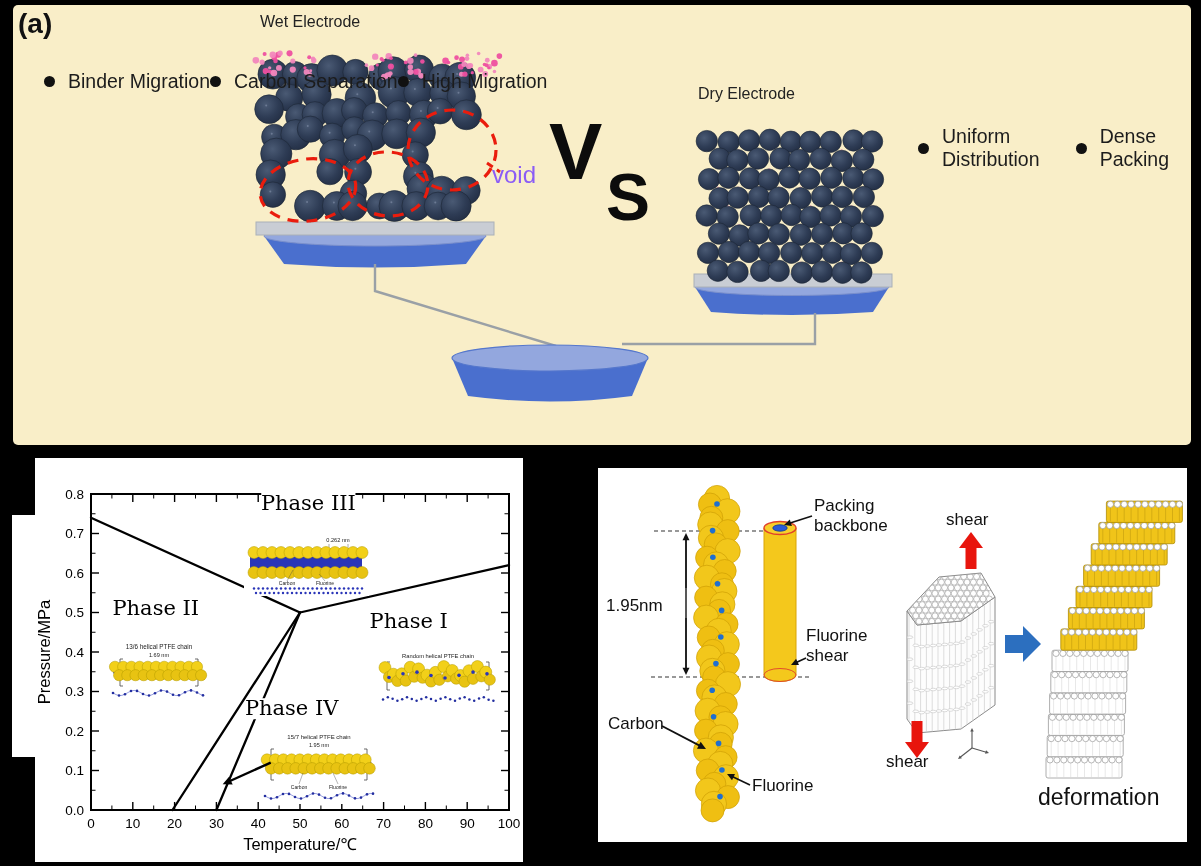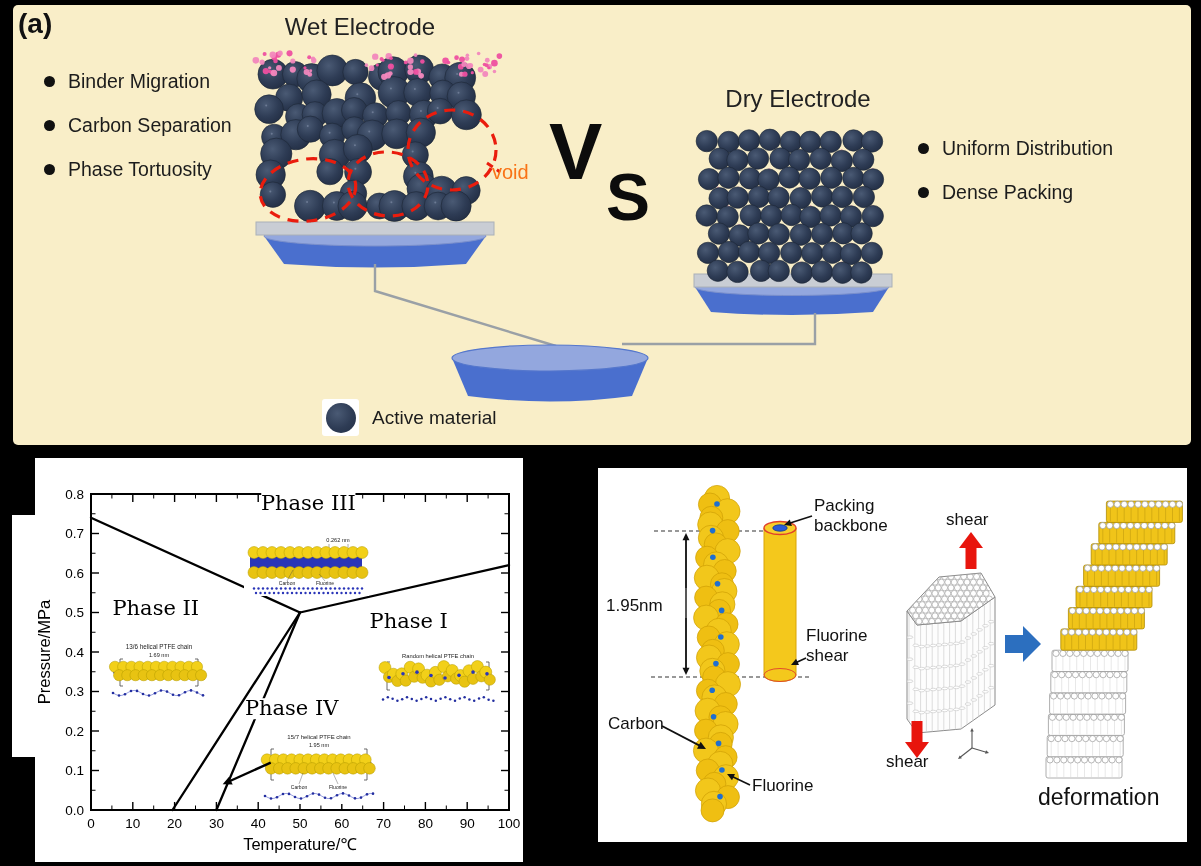--- a/index.html
+++ b/index.html
@@ -2,32 +2,32 @@
 <html><head>
 <meta charset="utf-8">
 <style>
   html,body{margin:0;padding:0}
   body{width:1201px;height:866px;background:#000;position:relative;overflow:hidden;
        font-family:"Liberation Sans",sans-serif;color:#1c1c1c}
   .abs{position:absolute}
   .panel-a{left:13px;top:5px;width:1178px;height:440px;background:#f9eec8;border-radius:5px}
   #art{left:0;top:0;width:1201px;height:866px;pointer-events:none}
   .panel-tag{left:18px;top:8px;font-size:28px;font-weight:700;color:#111}
-  .electrode-title{font-size:24px;color:#222;text-align:center;width:200px}
+  .electrode-title{font-size:16px;color:#222;width:200px}
   .wet-title{left:260px;top:13px}
   .dry-title{left:698px;top:85px}
-  .bullets{display:flex;flex-direction:column}
+  .bullets{display:flex;flex-direction:row}
   .bullet{display:flex;align-items:center;gap:13px;font-size:19.5px;height:44px}
   #wet-bullets{left:44px;top:59px}
   #dry-bullets{left:918px;top:126px}
   #dry-bullets .bullet{height:44.5px}
   .dot{width:11px;height:11px;border-radius:50%;background:#111;flex:0 0 auto}
   .vs-v{left:549px;top:112px;font-size:80px;font-weight:800;line-height:1;color:#0c0c0c}
   .vs-s{left:606px;top:164px;font-size:66px;font-weight:800;line-height:1;color:#0c0c0c}
-  .void-label{left:492px;top:161px;font-size:20px;color:#f97316}
+  .void-label{left:492px;top:161px;font-size:24px;color:#8b5cf6}
   .legend{left:322px;top:399px;display:flex;align-items:center;gap:28px;font-size:19px}
   .legend-item{display:flex;align-items:center;gap:13px}
   .legend-chip{width:37px;height:37px;background:#fff;border-radius:3px;display:flex;align-items:center;justify-content:center}
   .legend-sphere{width:30px;height:30px;border-radius:50%;
      background:radial-gradient(circle at 38% 35%, #4a5a74, #2e3c55 55%, #222e44 100%)}
   .legend-ptfe{width:30px;height:32px;position:relative}
   .legend-ptfe::before{content:'';position:absolute;left:2px;right:2px;top:4px;height:3px;background:#f06aab;border-radius:2px}
   .legend-ptfe::after{content:'';position:absolute;left:9px;top:14px;width:11px;height:11px;border-radius:50%;background:#ee4fa0;border:1.5px solid #b23577}
   .card{background:#fff}
   .card-sliver{left:12px;top:515px;width:26px;height:242px;background:#fff}
@@ -379,47 +379,41 @@
   <div class="bullet">
       <span class="dot"></span>
       <span>Binder Migration</span>
     </div>
   <div class="bullet">
       <span class="dot"></span>
       <span>Carbon Separation</span>
     </div>
   <div class="bullet">
       <span class="dot"></span>
-      <span>Phase Tortuosity</span>
+      <span>High Migration</span>
     </div>
 </div>
 
 <div class="abs vs-v">V</div>
 <div class="abs vs-s">S</div>
 
 <div class="abs void-label">void</div>
 
 <div id="dry-bullets" class="abs bullets">
   <div class="bullet">
       <span class="dot"></span>
       <span>Uniform Distribution</span>
     </div>
   <div class="bullet">
       <span class="dot"></span>
       <span>Dense Packing</span>
     </div>
 </div>
 
 <div class="abs legend">
-  <div class="legend-item">
-    <span class="legend-chip">
-        <span class="legend-sphere"></span>
-      </span>
-    <span>Active material</span>
-  </div>
 </div>
 
 <div class="abs card card-sliver"></div>
 
 <div class="abs card card-left">
   <svg id="phase-svg" width="488" height="404" viewBox="0 0 488 404">
       <rect x="56" y="36" width="418" height="316" fill="#fff" stroke="#000" stroke-width="2"></rect>
       <line x1="76.9" y1="352" x2="76.9" y2="347.5" stroke="#000" stroke-width="1"></line>
       <line x1="76.9" y1="36" x2="76.9" y2="40.5" stroke="#000" stroke-width="1"></line>
       <line x1="118.7" y1="352" x2="118.7" y2="347.5" stroke="#000" stroke-width="1"></line>

